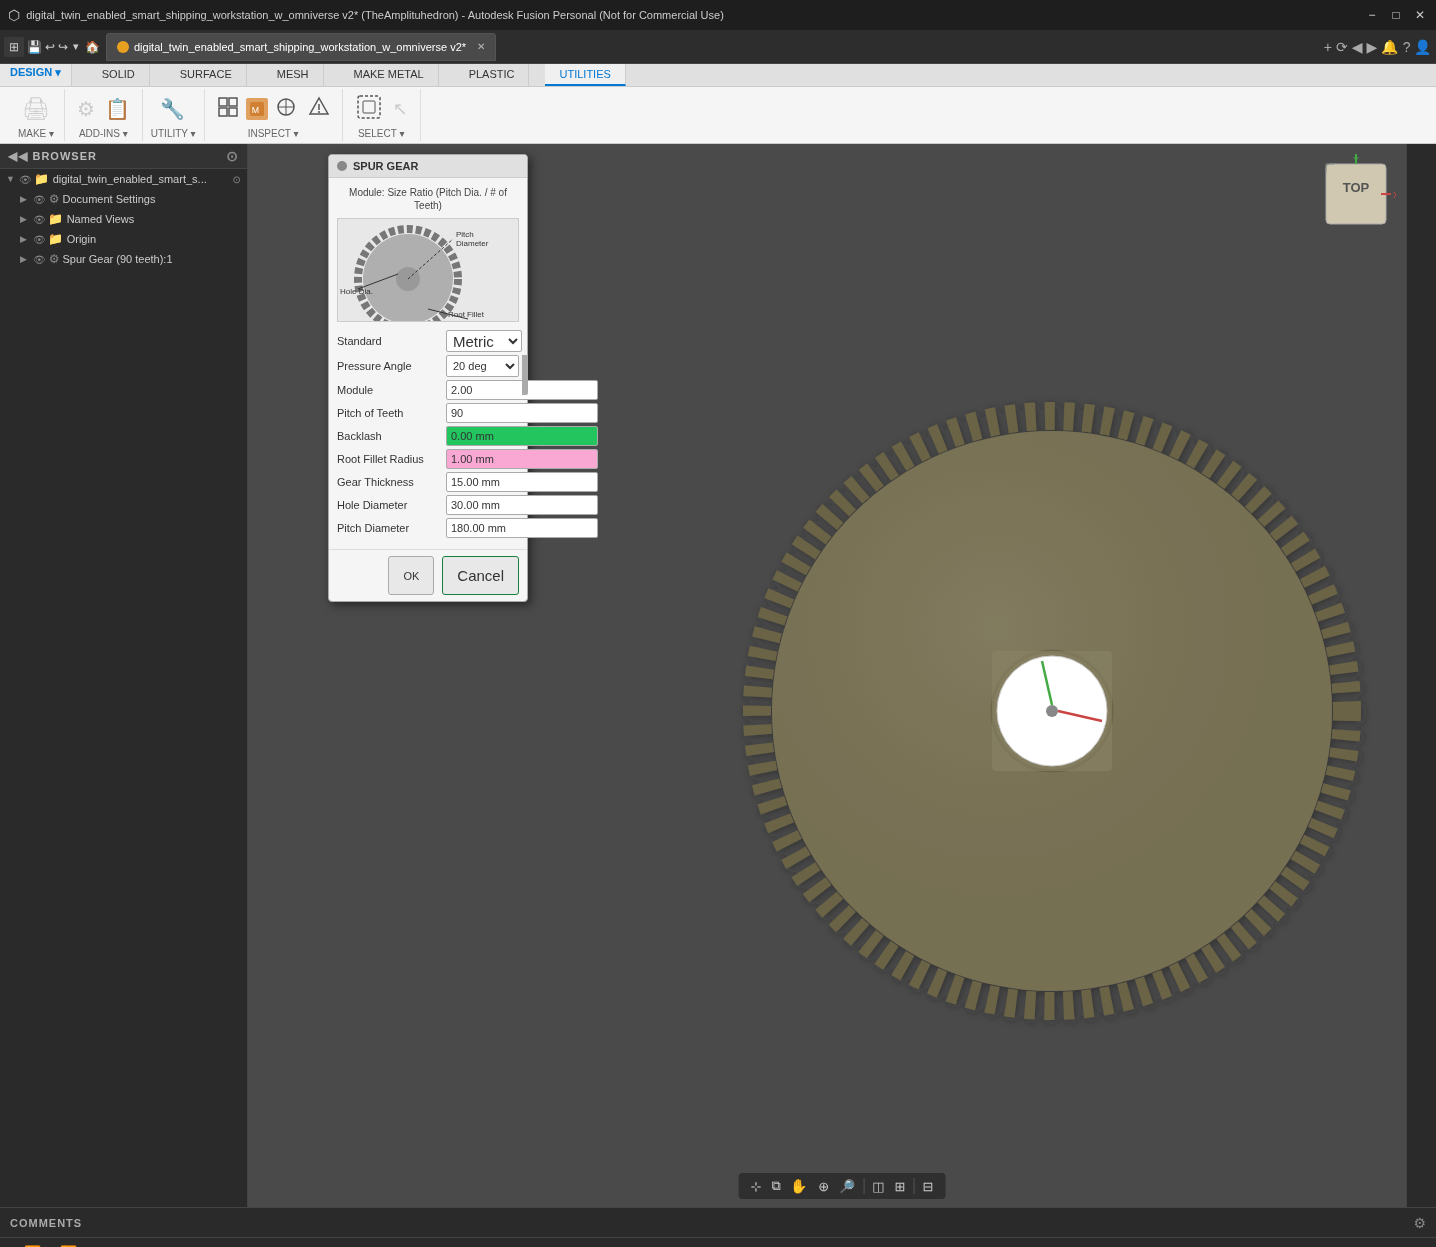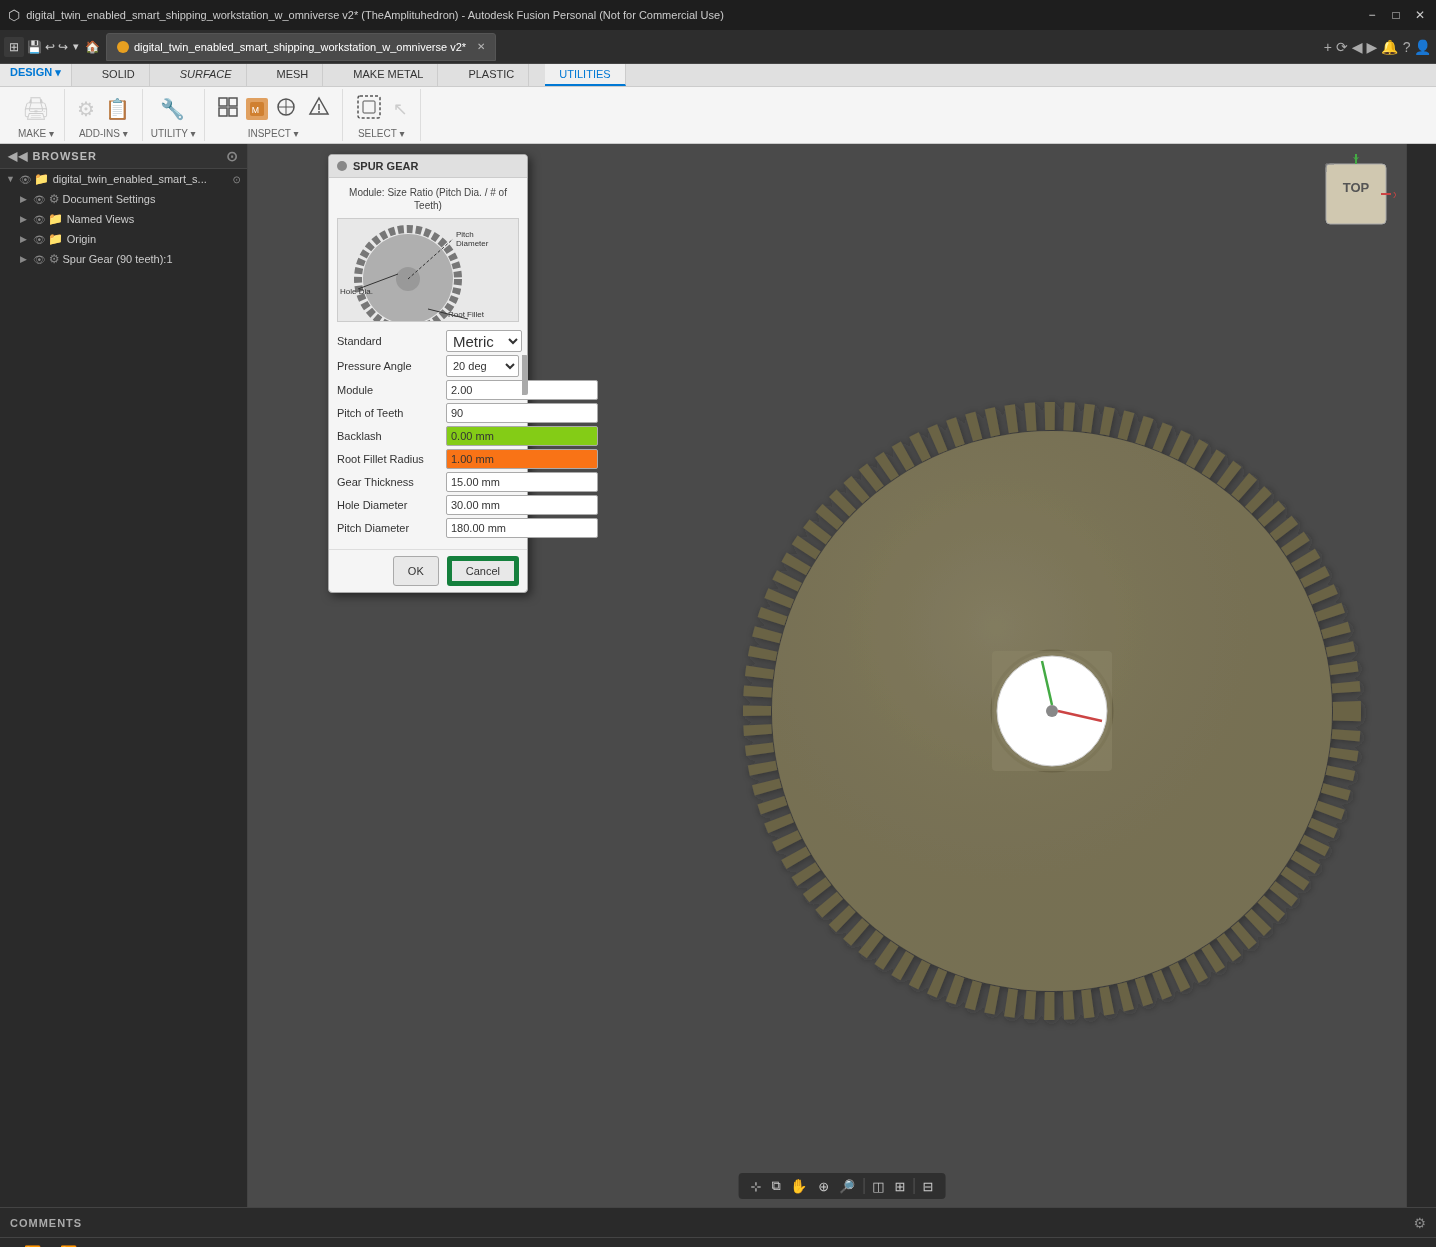--- a/index.html
+++ b/index.html
@@ -223,21 +223,21 @@
     <span style="font-size:14px; color:#aaa; cursor:pointer;">?</span>
     <span style="font-size:14px; color:#aaa; cursor:pointer;">👤</span>
   </div>
 </div>
 
 <div id="ribbon" style="background:#f0f0f0;">
 
   <div id="ribbon-tabs" style="display:flex; background:#e0e0e0; border-bottom:1px solid #ccc;">
     <div style="padding:2px 10px; font-size:11px; color:#0078d4; border-right:1px solid #ccc; background:#e8e8e8; font-weight:bold;">DESIGN ▾</div>
     <div class="ribbon-tab" style="padding:4px 14px; font-size:11px; color:#333; border-right:1px solid #ccc;">SOLID</div>
-    <div class="ribbon-tab" style="padding:4px 14px; font-size:11px; color:#333; border-right:1px solid #ccc;font-style:italic;">SURFACE</div>
+    <div class="ribbon-tab" style="padding:4px 14px; font-size:11px; color:#333; border-right:1px solid #ccc;">SURFACE</div>
     <div class="ribbon-tab" style="padding:4px 14px; font-size:11px; color:#333; border-right:1px solid #ccc;">MESH</div>
     <div class="ribbon-tab" style="padding:4px 14px; font-size:11px; color:#333; border-right:1px solid #ccc;">MAKE METAL</div>
     <div class="ribbon-tab" style="padding:4px 14px; font-size:11px; color:#333; border-right:1px solid #ccc;">PLASTIC</div>
     <div class="ribbon-tab active" style="padding:4px 14px; font-size:11px; color:#0078d4; border-right:1px solid #ccc; border-bottom:2px solid #0078d4; background:#f0f0f0; font-weight:normal;">UTILITIES</div>
   </div>
 
   <div id="ribbon-content" style="display:flex; align-items:stretch; padding:2px 8px; background:#f5f5f5; height:56px;">
 
     <div style="display:flex; flex-direction:column; align-items:center; padding:0 8px; border-right:1px solid #ddd; justify-content:space-between; padding-bottom:2px;">
       <div style="display:flex; gap:2px; align-items:center; flex:1;">
@@ -471,45 +471,45 @@
         <div class="form-row">
           <label class="form-label" style="font-size:11px; color:#333; width:105px; flex-shrink:0;">Module</label>
           <input class="form-input" type="text" style="flex: 1 1 0%; height: 20px; border: 1px solid rgb(170, 170, 170); border-radius: 2px; padding: 0px 4px; font-size: 11px; background: white; color: rgb(51, 51, 51);" value="2.00">
         </div>
         <div class="form-row">
           <label class="form-label" style="font-size:11px; color:#333; width:105px; flex-shrink:0;">Pitch of Teeth</label>
           <input class="form-input" type="text" style="flex: 1 1 0%; height: 20px; border: 1px solid rgb(170, 170, 170); border-radius: 2px; padding: 0px 4px; font-size: 11px; background: white; color: rgb(51, 51, 51);" value="90">
         </div>
         <div class="form-row">
           <label class="form-label" style="font-size:11px; color:#333; width:105px; flex-shrink:0;">Backlash</label>
-          <input class="form-input" type="text" style="flex: 1 1 0%; height: 20px; border: 1px solid rgb(170, 170, 170); border-radius: 2px; padding: 0px 4px; font-size: 11px; background: #84cc16; color: rgb(51, 51, 51);" value="0.00 mm">
+          <input class="form-input" type="text" style="flex: 1 1 0%; height: 20px; border: 1px solid rgb(170, 170, 170); border-radius: 2px; padding: 0px 4px; font-size: 11px; background: #22c55e; color: rgb(51, 51, 51);" value="0.00 mm">
         </div>
         <div class="form-row">
           <label class="form-label" style="font-size:11px; color:#333; width:105px; flex-shrink:0;">Root Fillet Radius</label>
-          <input class="form-input" type="text" style="flex: 1 1 0%; height: 20px; border: 1px solid rgb(170, 170, 170); border-radius: 2px; padding: 0px 4px; font-size: 11px; background: #f97316; color: rgb(51, 51, 51);" value="1.00 mm">
+          <input class="form-input" type="text" style="flex: 1 1 0%; height: 20px; border: 1px solid rgb(170, 170, 170); border-radius: 2px; padding: 0px 4px; font-size: 11px; background: #f9a8d4; color: rgb(51, 51, 51);" value="1.00 mm">
         </div>
         <div class="form-row">
           <label class="form-label" style="font-size:11px; color:#333; width:105px; flex-shrink:0;">Gear Thickness</label>
           <input class="form-input" type="text" style="flex: 1 1 0%; height: 20px; border: 1px solid rgb(170, 170, 170); border-radius: 2px; padding: 0px 4px; font-size: 11px; background: white; color: rgb(51, 51, 51);" value="15.00 mm">
         </div>
         <div class="form-row">
           <label class="form-label" style="font-size:11px; color:#333; width:105px; flex-shrink:0;">Hole Diameter</label>
           <input class="form-input" type="text" style="flex: 1 1 0%; height: 20px; border: 1px solid rgb(170, 170, 170); border-radius: 2px; padding: 0px 4px; font-size: 11px; background: white; color: rgb(51, 51, 51);" value="30.00 mm">
         </div>
         <div class="form-row">
           <label class="form-label" style="font-size:11px; color:#333; width:105px; flex-shrink:0;">Pitch Diameter</label>
           <input class="form-input" type="text" style="flex: 1 1 0%; height: 20px; border: 1px solid rgb(170, 170, 170); border-radius: 2px; padding: 0px 4px; font-size: 11px; background: white; color: rgb(51, 51, 51);" value="180.00 mm">
         </div>
       </div>
 
       <div style="position:absolute; right:-1px; top:200px; width:6px; height:40px; background:#aaa; border-radius:0 2px 2px 0;"></div>
 
       <div style="display:flex; justify-content:flex-end; gap:8px; padding:6px 8px; border-top:1px solid #ddd;">
         <button style="padding:4px 14px; font-size:11px; border-radius:3px; cursor:pointer; border:1px solid #aaa; background:#e8e8e8; color:#333;">OK</button>
-        <button style="padding:4px 14px; font-size:11px; border-radius:3px; cursor:pointer; border:5px solid #15803d; background:#e8e8e8; color:#333;">Cancel</button>
+        <button style="padding:10px 14px; font-size:15px; border-radius:3px; cursor:pointer; border:1px solid #15803d; background:#e8e8e8; color:#333;">Cancel</button>
       </div>
     </div>
 
     <div style="position:absolute; bottom:8px; left:50%; transform:translateX(-50%); display:flex; gap:2px; align-items:center; background:rgba(40,40,40,0.8); padding:3px 8px; border-radius:4px;">
       <span style="color:#ccc; font-size:13px; cursor:pointer; padding:2px 4px; border-radius:2px;" title="Orbit">⊹</span>
       <span style="color:#ccc; font-size:13px; cursor:pointer; padding:2px 4px;" title="">⧉</span>
       <span style="color:#ccc; font-size:14px; cursor:pointer; padding:2px 4px;" title="Pan">✋</span>
       <span style="color:#ccc; font-size:13px; cursor:pointer; padding:2px 4px;" title="Zoom Fit">⊕</span>
       <span style="color:#ccc; font-size:13px; cursor:pointer; padding:2px 4px;" title="Zoom">🔎</span>
       <span style="width:1px; height:16px; background:#555; margin:0 2px;"></span>

